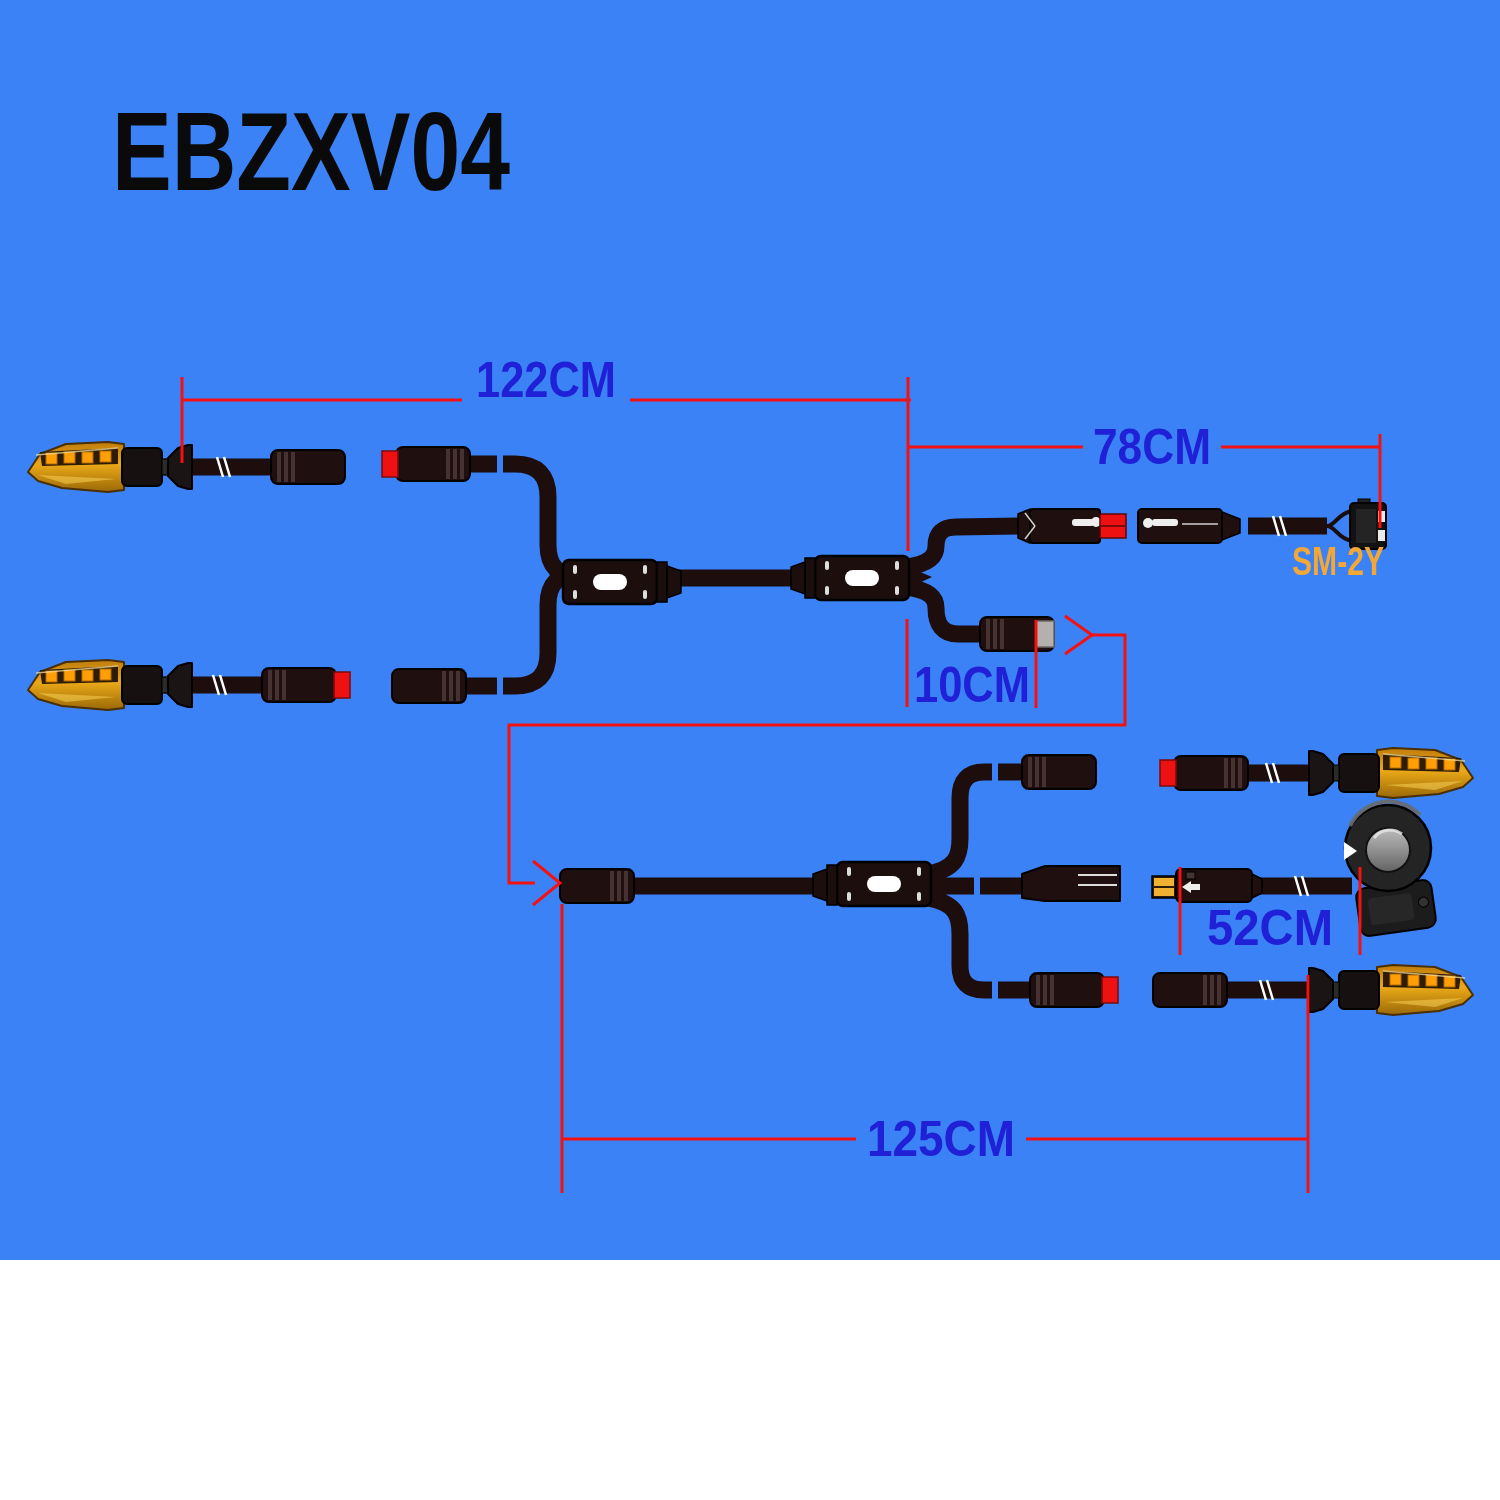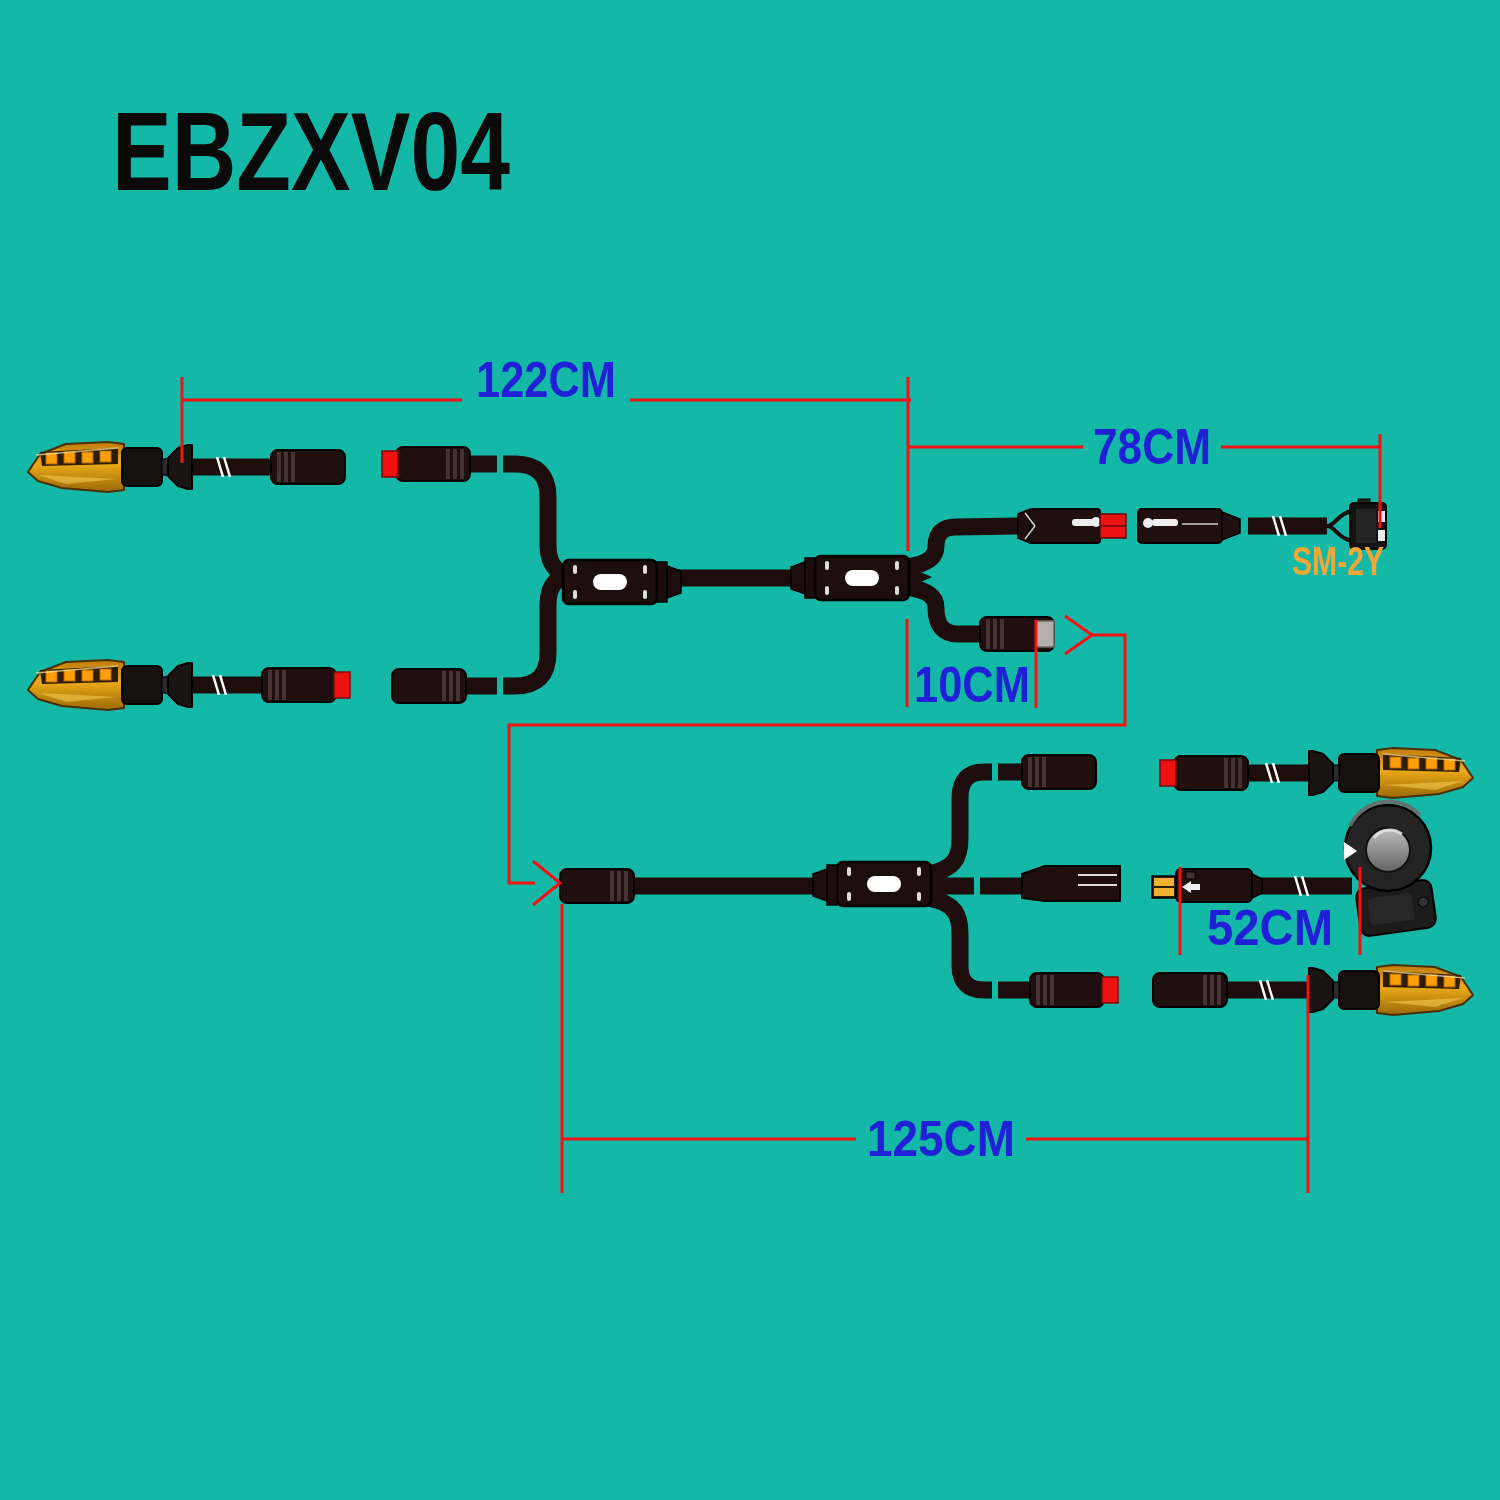--- a/index.html
+++ b/index.html
@@ -1,16 +1,16 @@
 <!DOCTYPE html>
 <html><head>
 <meta charset="utf-8">
 <style>
   html,body{margin:0;padding:0;background:#ffffff;}
-  .canvas{position:relative;width:1500px;height:1500px;background:#14b8a6;overflow:hidden;
+  .canvas{position:relative;width:1500px;height:1260px;background:#3b82f6;overflow:hidden;
           font-family:"Liberation Sans",sans-serif;}
   svg{display:block}
   .title-text{font-family:"Liberation Sans",sans-serif;font-weight:700;font-size:112px;fill:#0a0a0a;}
   .dim-text{font-family:"Liberation Sans",sans-serif;font-weight:700;font-size:50px;fill:#2021d6;}
   .model-text{font-family:"Liberation Sans",sans-serif;font-weight:700;font-size:40px;fill:#f2a737;}
 </style>
 </head>
 <body>
 
 <div class="canvas">

